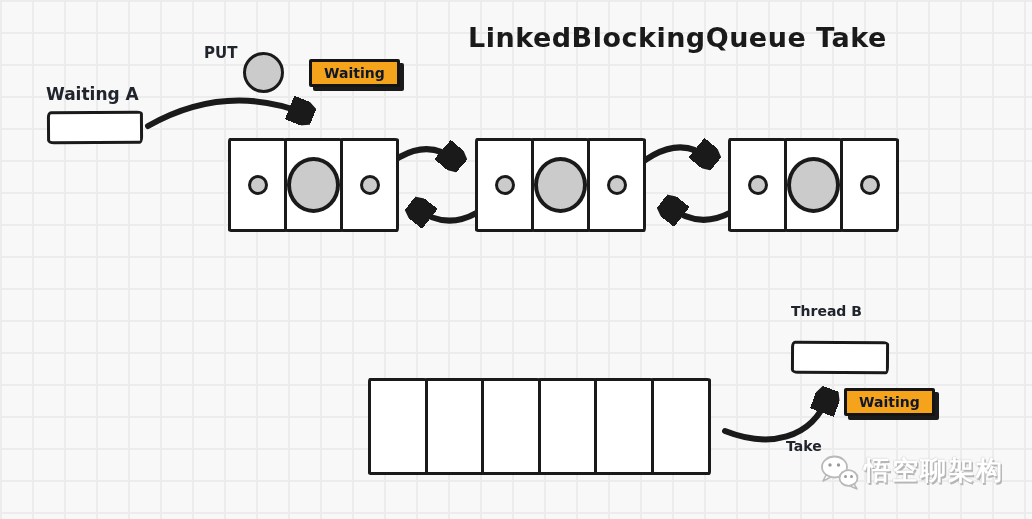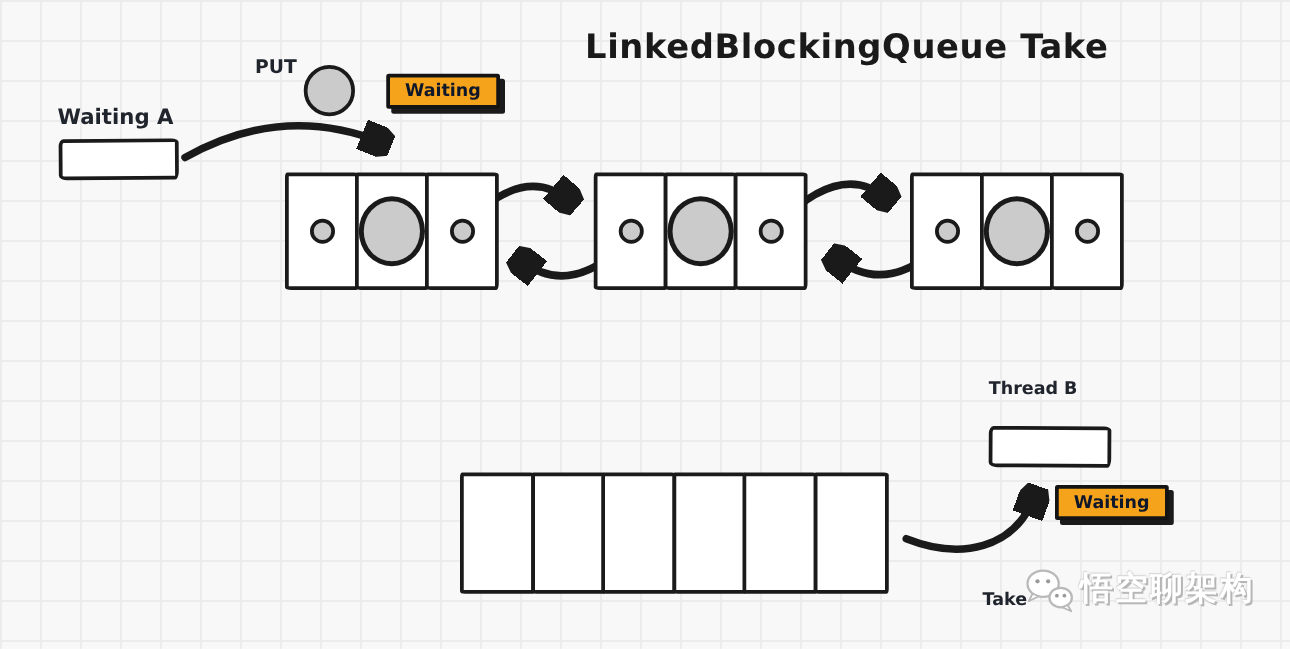--- a/index.html
+++ b/index.html
@@ -23,21 +23,21 @@
   .arrows path{fill:none;stroke:var(--ink);stroke-width:6;stroke-linecap:round;}
 
   .title{position:absolute;font-size:27px;font-weight:600;color:var(--ink);letter-spacing:.5px;white-space:nowrap;}
   .title-full{left:468px;top:22px;}
   .title-empty{left:348px;top:319px;}
 
   .label{position:absolute;font-weight:bold;color:#20242C;white-space:nowrap;}
   .lbl-thread-a{left:46px;top:84px;font-size:17px;}
   .lbl-thread-b{left:771px;top:303px;font-size:14px;margin-left:20px;}
   .lbl-put{left:204px;top:44px;font-size:15px;}
-  .lbl-take{left:786px;top:438px;font-size:14px;margin-top:34px;}
+  .lbl-take{left:786px;top:438px;font-size:14px;}
 
   .box{position:absolute;background:#fff;border:3px solid var(--ink);
        border-radius:4px 6px 3px 7px / 6px 3px 7px 4px;}
   .thread-a-box{left:47px;top:111px;width:90px;height:27px;transform:rotate(-.4deg);}
   .thread-b-box{left:791px;top:341px;width:92px;height:27px;transform:rotate(.3deg);}
 
   .put-circle{position:absolute;left:243px;top:52px;width:35px;height:35px;
        background:var(--item);border:3px solid var(--ink);border-radius:50%;}
 
   .badge{position:absolute;background:var(--badge);border:3px solid #141414;color:#0f172a;

